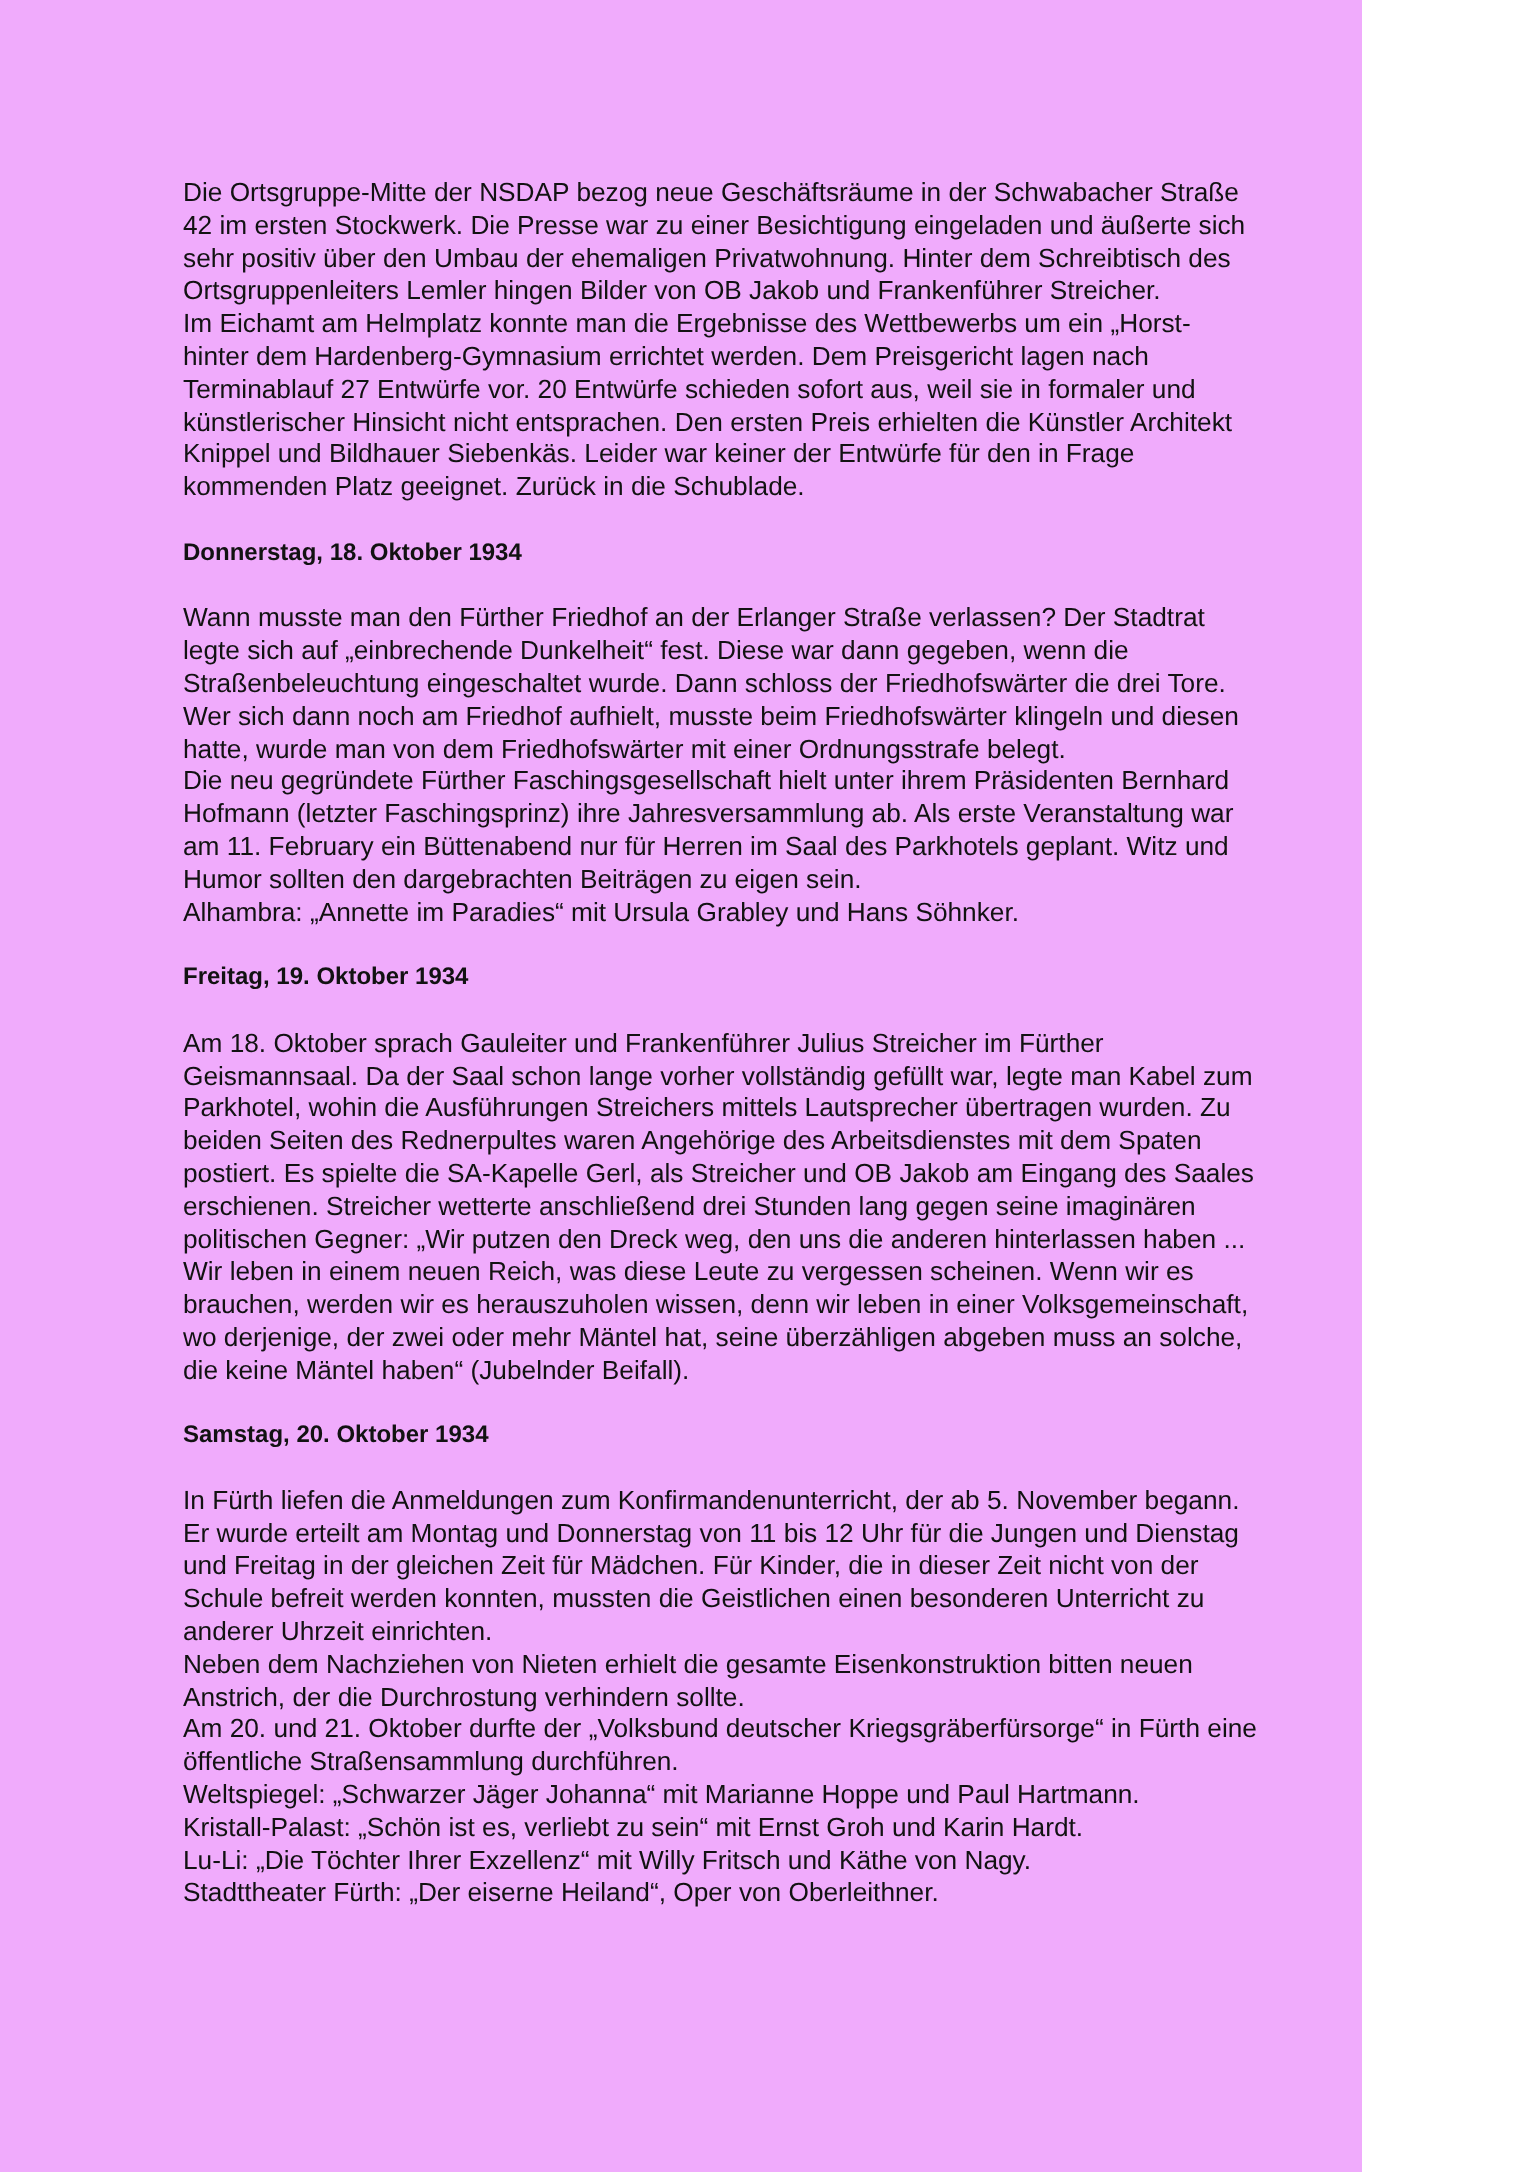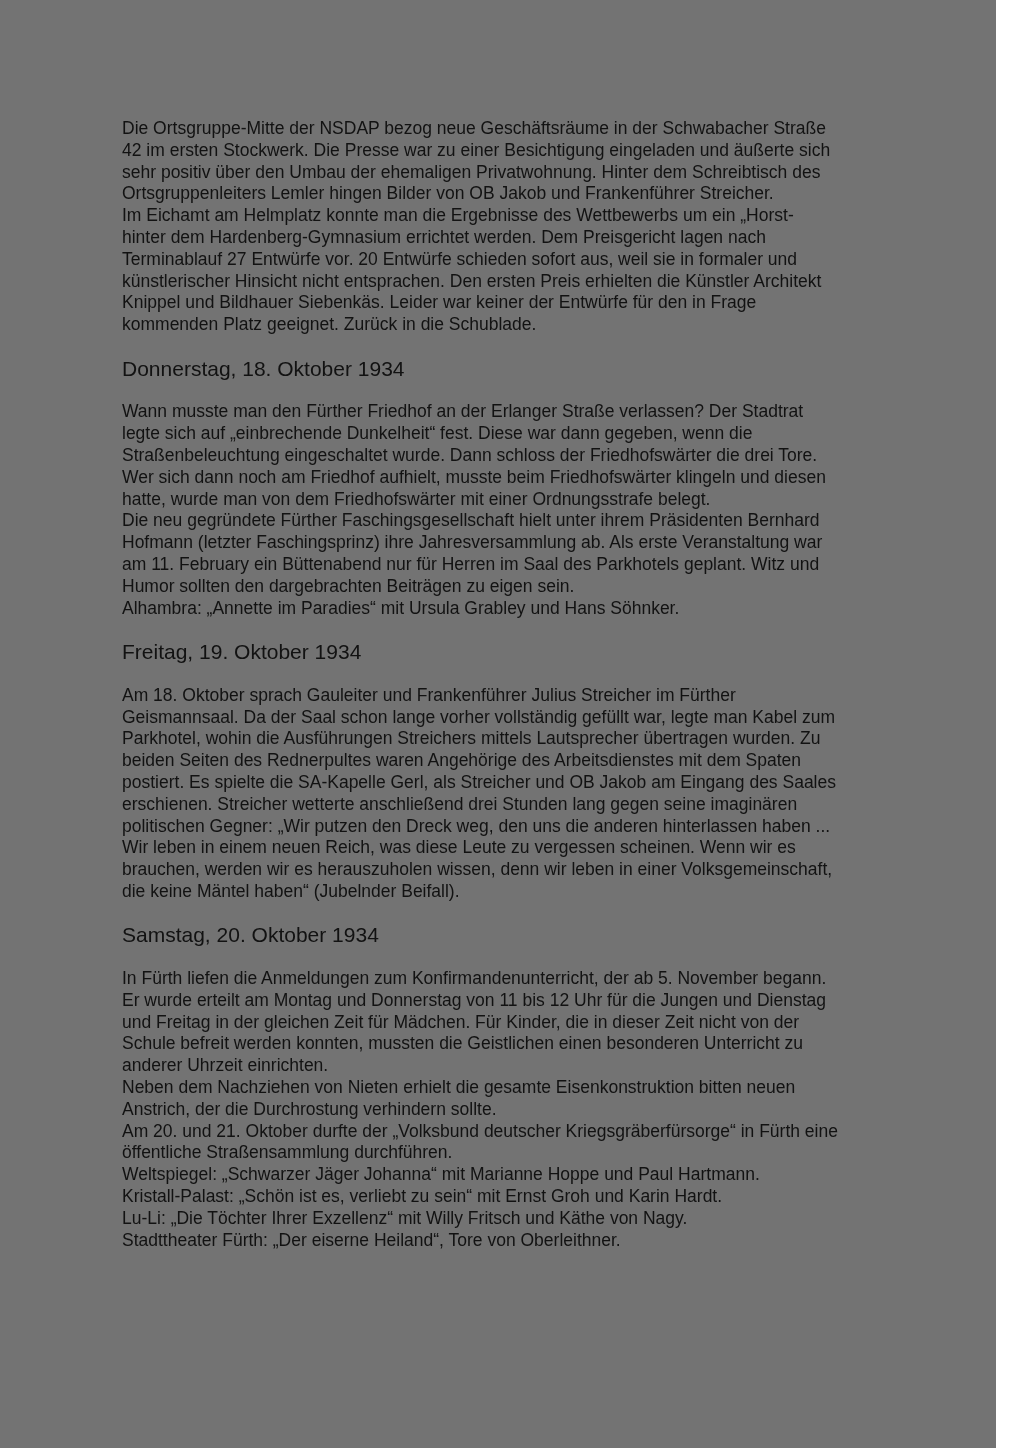--- a/index.html
+++ b/index.html
@@ -3,45 +3,45 @@
 <meta charset="utf-8">
 <style>
   html, body {
     margin: 0;
     padding: 0;
     background: #ffffff;
   }
   .page {
     position: relative;
     box-sizing: border-box;
-    width: 996px;
+    width: 908px;
     height: 1448px;
     margin: 0;
-    background: #737373;
+    background: #f0abfc;
     color: #121212;
     font-family: "Liberation Sans", "DejaVu Sans", sans-serif;
     font-size: 17.5px;
     line-height: 21.8px;
     padding: 118px 100px 0 122px;
     overflow: hidden;
   }
   .doc-paragraph {
     margin: 0;
     padding: 0;
   }
   .doc-line {
     display: block;
     white-space: nowrap;
   }
   .doc-heading {
     display: block;
     margin: 21.8px 0 21.8px 0;
-    font-size: 21px;
+    font-size: 16px;
     line-height: 21.8px;
-    font-weight: normal;
+    font-weight: bold;
     white-space: nowrap;
   }
 </style>
 </head>
 <body>
 
 <div class="page">
   <div id="doc-content">
       <p class="doc-paragraph">
         <span class="doc-line">Die Ortsgruppe-Mitte der NSDAP bezog neue Geschäftsräume in der Schwabacher Straße</span>
@@ -72,32 +72,33 @@
       <p class="doc-paragraph">
         <span class="doc-line">Am 18. Oktober sprach Gauleiter und Frankenführer Julius Streicher im Fürther</span>
         <span class="doc-line">Geismannsaal. Da der Saal schon lange vorher vollständig gefüllt war, legte man Kabel zum</span>
         <span class="doc-line">Parkhotel, wohin die Ausführungen Streichers mittels Lautsprecher übertragen wurden. Zu</span>
         <span class="doc-line">beiden Seiten des Rednerpultes waren Angehörige des Arbeitsdienstes mit dem Spaten</span>
         <span class="doc-line">postiert. Es spielte die SA-Kapelle Gerl, als Streicher und OB Jakob am Eingang des Saales</span>
         <span class="doc-line">erschienen. Streicher wetterte anschließend drei Stunden lang gegen seine imaginären</span>
         <span class="doc-line">politischen Gegner: „Wir putzen den Dreck weg, den uns die anderen hinterlassen haben ...</span>
         <span class="doc-line">Wir leben in einem neuen Reich, was diese Leute zu vergessen scheinen. Wenn wir es</span>
         <span class="doc-line">brauchen, werden wir es herauszuholen wissen, denn wir leben in einer Volksgemeinschaft,</span>
+        <span class="doc-line">wo derjenige, der zwei oder mehr Mäntel hat, seine überzähligen abgeben muss an solche,</span>
         <span class="doc-line">die keine Mäntel haben“ (Jubelnder Beifall).</span>
       </p>
       <h2 class="doc-heading">Samstag, 20. Oktober 1934</h2>
       <p class="doc-paragraph">
         <span class="doc-line">In Fürth liefen die Anmeldungen zum Konfirmandenunterricht, der ab 5. November begann.</span>
         <span class="doc-line">Er wurde erteilt am Montag und Donnerstag von 11 bis 12 Uhr für die Jungen und Dienstag</span>
         <span class="doc-line">und Freitag in der gleichen Zeit für Mädchen. Für Kinder, die in dieser Zeit nicht von der</span>
         <span class="doc-line">Schule befreit werden konnten, mussten die Geistlichen einen besonderen Unterricht zu</span>
         <span class="doc-line">anderer Uhrzeit einrichten.</span>
         <span class="doc-line">Neben dem Nachziehen von Nieten erhielt die gesamte Eisenkonstruktion bitten neuen</span>
         <span class="doc-line">Anstrich, der die Durchrostung verhindern sollte.</span>
         <span class="doc-line">Am 20. und 21. Oktober durfte der „Volksbund deutscher Kriegsgräberfürsorge“ in Fürth eine</span>
         <span class="doc-line">öffentliche Straßensammlung durchführen.</span>
         <span class="doc-line">Weltspiegel: „Schwarzer Jäger Johanna“ mit Marianne Hoppe und Paul Hartmann.</span>
         <span class="doc-line">Kristall-Palast: „Schön ist es, verliebt zu sein“ mit Ernst Groh und Karin Hardt.</span>
         <span class="doc-line">Lu-Li: „Die Töchter Ihrer Exzellenz“ mit Willy Fritsch und Käthe von Nagy.</span>
-        <span class="doc-line">Stadttheater Fürth: „Der eiserne Heiland“, Tore von Oberleithner.</span>
+        <span class="doc-line">Stadttheater Fürth: „Der eiserne Heiland“, Oper von Oberleithner.</span>
       </p>
     </div>
 </div>
 
 </body></html>

